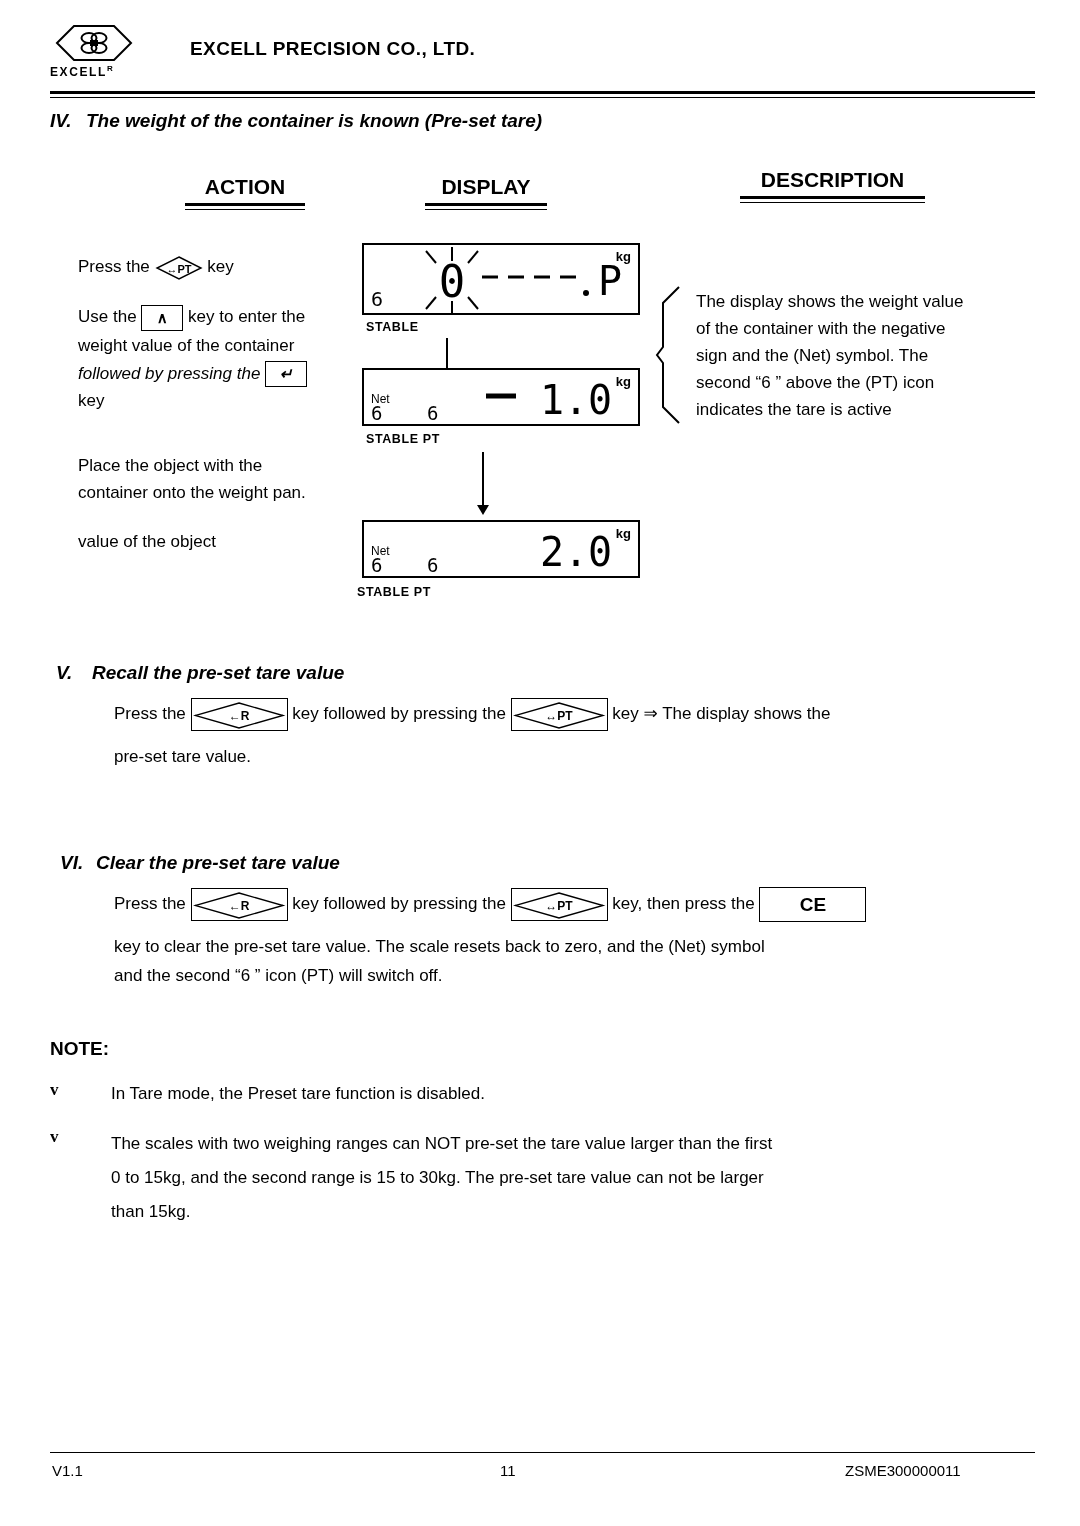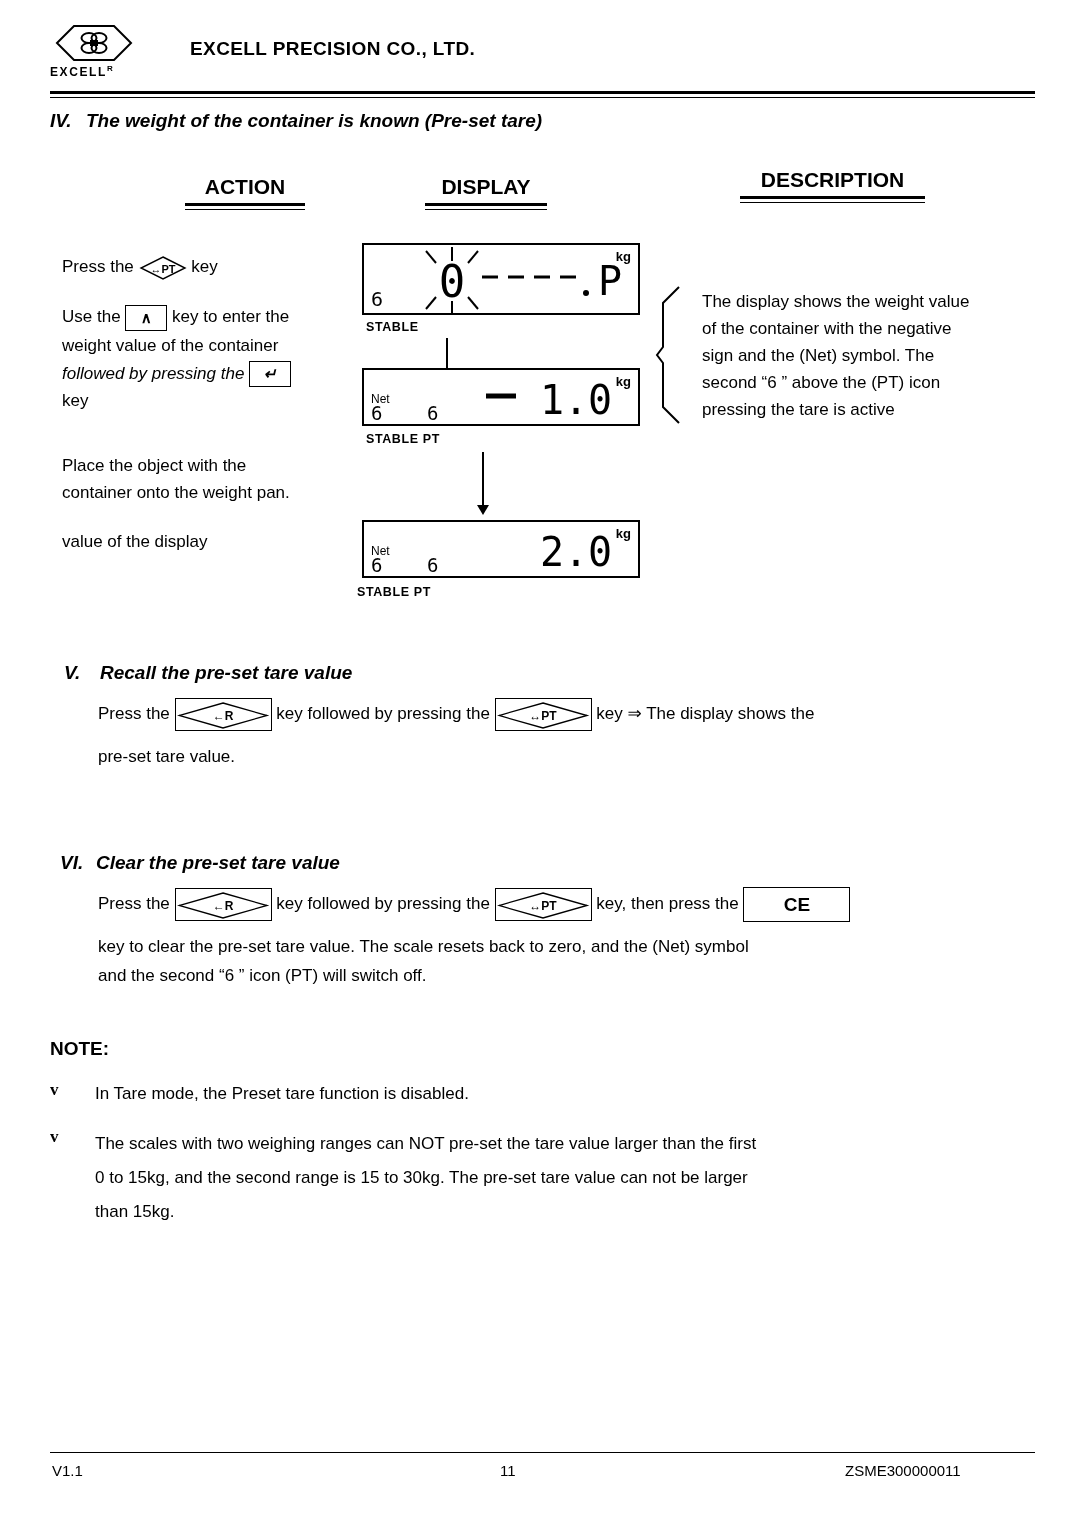--- a/index.html
+++ b/index.html
@@ -25,21 +25,21 @@
   
   .sec-head { font-size:19px; font-weight:bold; font-style:italic; }
   .roman { display:inline-block; min-width:36px; }
 
   
   .coltitle { position:absolute; font-size:21px; font-weight:bold; text-align:center; }
   .coltitle .u1 { border-top:3px solid #000; margin-top:4px; height:0; }
   .coltitle .u2 { border-top:1px solid #000; margin-top:3px; height:0; }
 
   
-  .txt { font-size:17px; line-height:27px; }
+  .txt { font-size:17px; line-height:27px;margin-left:16px; }
 
   
   .keybox {
     display:inline-block; border:1px solid #000; background:#fff;
     text-align:center; vertical-align:middle;
     font-size:13px; font-weight:bold; box-sizing:border-box;
   }
   .diamond-wrap { display:inline-block; position:relative; vertical-align:middle; }
 
   
@@ -129,21 +129,21 @@
     </div>
     <div><span>key</span></div>
   </div>
 
   <div class="txt" style="position:absolute;left:62px;top:452px;width:310px;">
     <div>Place the object with the</div>
     <div>container onto the weight pan.</div>
   </div>
 
   <div class="txt" style="position:absolute;left:62px;top:528px;width:310px;">
-    <div>value of the display</div>
+    <div>value of the object</div>
   </div>
 
   <div class="lcd" style="left:362px;top:243px;width:278px;height:72px;">
     <div class="kg">kg</div>
 
     <svg width="278" height="72" viewBox="0 0 278 72" style="position:absolute;left:0;top:0;">
 
       <g stroke="#000" stroke-width="2" fill="none">
         <line x1="62" y1="6" x2="72" y2="18"></line>
         <line x1="88" y1="2" x2="88" y2="16"></line>
@@ -195,29 +195,29 @@
     </svg>
     <div style="position:absolute;left:7px;bottom:0px;font-size:19px;font-family:'DejaVu Sans Mono', monospace;">6</div>
     <div style="position:absolute;left:63px;bottom:0px;font-size:19px;font-family:'DejaVu Sans Mono', monospace;">6</div>
   </div>
   <div class="lcd-flags" style="left:357px;top:585px;">STABLE  PT</div>
 
   <svg class="brace" style="left:655px;top:285px;" width="30" height="140" viewBox="0 0 30 140">
     <path d="M24,2 L8,18 L8,62 L2,70 L8,78 L8,122 L24,138" fill="none" stroke="#000" stroke-width="2"></path>
   </svg>
 
-  <div class="txt" style="position:absolute;left:702px;top:288px;width:360px;">
+  <div class="txt" style="position:absolute;left:680px;top:288px;width:360px;">
     <div>The display shows the weight value</div>
     <div>of the container with the negative</div>
     <div>sign and the (Net) symbol. The</div>
     <div>second “6 ” above the (PT) icon</div>
-    <div>pressing the tare is active</div>
-  </div>
-
-  <div class="sec-head" style="position:absolute;left:64px;top:662px;">
+    <div>indicates the tare is active</div>
+  </div>
+
+  <div class="sec-head" style="position:absolute;left:56px;top:662px;">
     <span class="roman">V.</span><span>Recall the pre-set tare value</span>
   </div>
 
   <div style="position:absolute;left:98px;top:698px;width:920px;">
     <div class="txt" style="font-size:17px;">
       <span>Press the</span>
       <span class="keybox" style="width:97px;height:33px;line-height:31px;">
         <svg width="93" height="29" viewBox="0 0 93 29" style="vertical-align:middle">
           <polygon points="46,2 90,14.5 46,27 2,14.5" fill="none" stroke="#000" stroke-width="1.3"></polygon>
           <text x="46" y="19" font-size="12" text-anchor="middle" font-family="Liberation Sans, sans-serif">←R</text>

